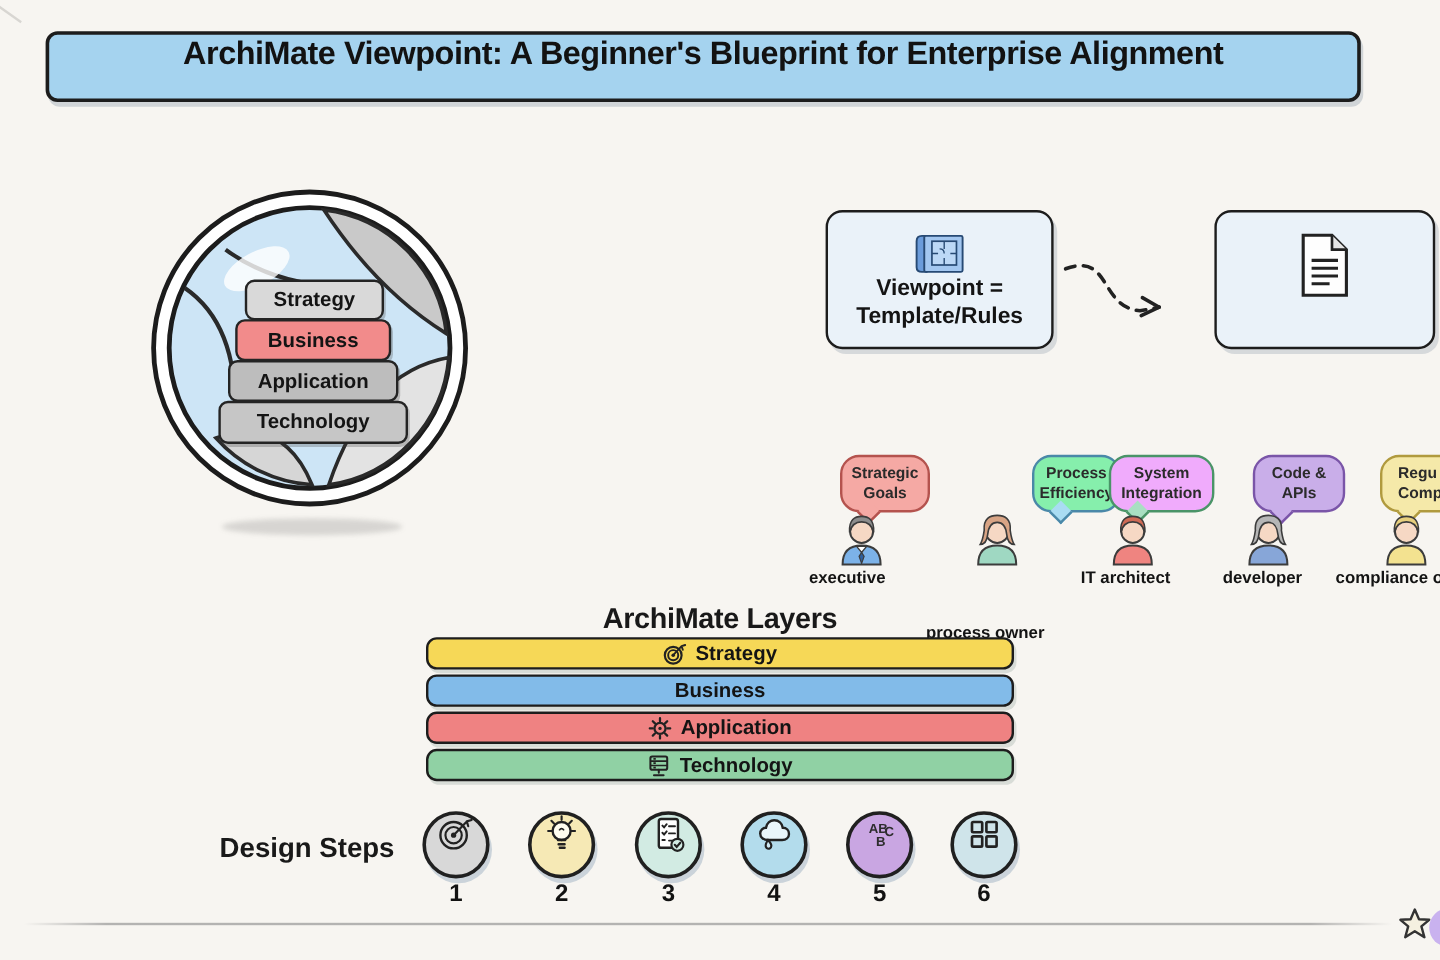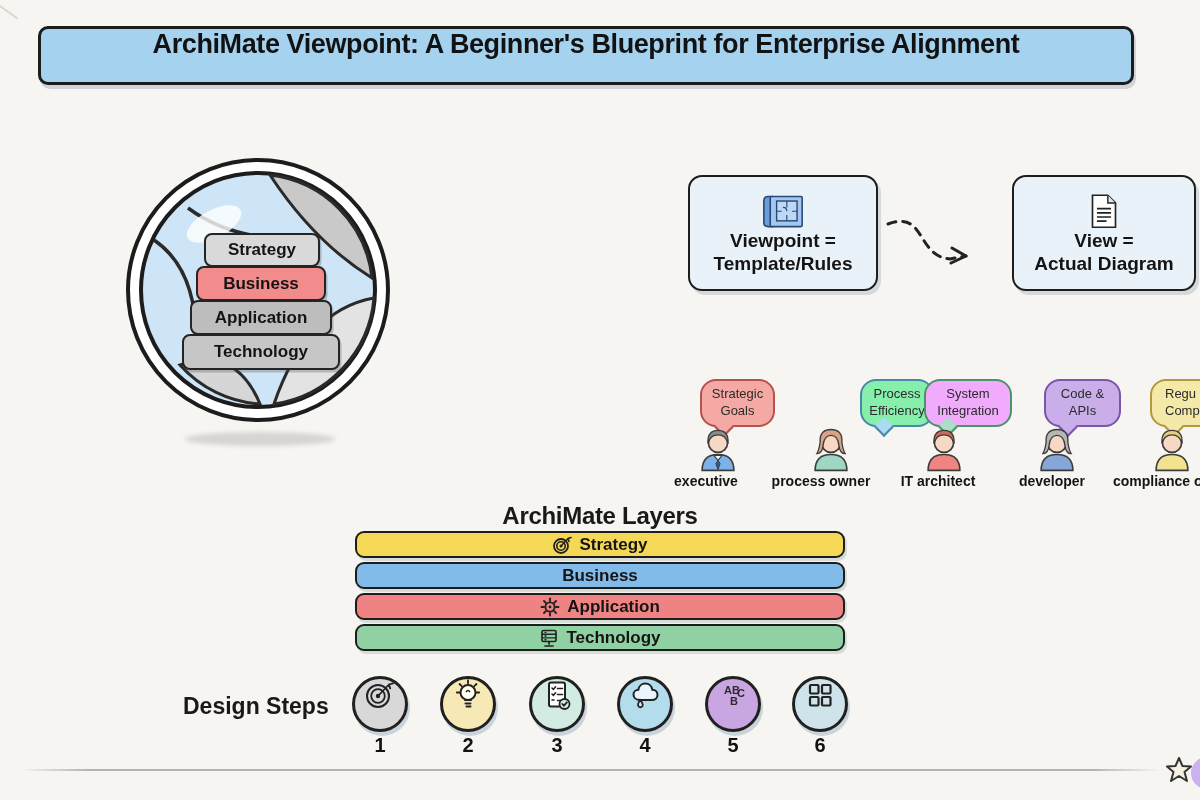--- a/index.html
+++ b/index.html
@@ -19,21 +19,21 @@
              box-shadow:1.5px 2.5px 0 rgba(70,70,70,.28);}
   .lens-shadow{position:absolute;left:185px;top:432px;width:150px;height:14px;border-radius:50%;
                background:rgba(70,70,70,.18);filter:blur(2px);}
   
   .card{position:absolute;top:175px;height:116px;background:#eaf2f9;border:2.5px solid #1d1d1d;border-radius:14px;
         box-shadow:3px 4px 0 rgba(100,120,140,.22);display:flex;flex-direction:column;align-items:center;
         padding-top:17px;box-sizing:border-box;}
   .ctext{margin-top:auto;margin-bottom:13px;text-align:center;font-weight:bold;font-size:19px;line-height:1.25;color:#141414;}
   
   .bubble{position:absolute;top:379px;height:48px;border:2.5px solid;border-radius:16px;display:flex;
-          flex-direction:column;align-items:center;justify-content:center;font-size:13px;font-weight:normal;
+          flex-direction:column;align-items:center;justify-content:center;font-size:13px;font-weight:bold;
           line-height:1.28;color:#2b2b2b;box-sizing:border-box;}
   .bubble.align-left{align-items:flex-start;padding-left:13px;}
   .tail{position:absolute;left:15px;bottom:-8.5px;width:12px;height:12px;transform:rotate(45deg);
         border-right:2.5px solid;border-bottom:2.5px solid;}
   .avatar{position:absolute;top:422px;width:50px;height:50px;}
   .role{position:absolute;top:473px;font-size:14px;font-weight:bold;color:#141414;text-align:center;}
   .role.nowrap{white-space:nowrap;text-align:left;}
   
   .bar{position:absolute;left:355px;width:490px;height:27px;border:2.5px solid #1d1d1d;border-radius:9px;
        display:flex;align-items:center;justify-content:center;gap:7px;font-weight:bold;font-size:17px;color:#141414;
@@ -104,24 +104,20 @@
     <path d="M10,26 C48,12 38,58 72,61 L88,58" fill="none" stroke="#222" stroke-width="3" stroke-dasharray="8 7" stroke-linecap="round"></path>
     <path d="M88,58 L74,50 M88,58 L73,65" fill="none" stroke="#222" stroke-width="3" stroke-linecap="round"></path>
   </svg>
 
   <div class="card" style="left:1012px;width:184px;">
     <svg width="46" height="54" viewBox="0 0 46 54">
       <path d="M5,2 H29 L41,14 V52 H5 Z" fill="#fefefe" stroke="#222" stroke-width="2.6"></path>
       <path d="M29,2 V14 H41" fill="#e6e6e6" stroke="#222" stroke-width="2.2"></path>
       <path d="M12,23 H34 M12,29.5 H34 M12,36 H34 M12,42.5 H27" stroke="#222" stroke-width="2.6"></path>
     </svg>
-    <div class="ctext">
-      <div>View =</div>
-      <div>Actual Diagram</div>
-    </div>
   </div>
 
 
   <div class="bubble" style="left: 700px; width: 75px; background-color: rgb(245, 169, 164); border-color: rgb(180, 83, 78);">
     <span class="tail" style="background-color: rgb(245, 169, 164); border-right-color: rgb(180, 83, 78); border-bottom-color: rgb(180, 83, 78);"></span>
     <span>Strategic</span>
     <span>Goals</span>
   </div>
   <svg class="avatar" style="left:693px;" viewBox="0 0 60 60">
     <path d="M11,58 C11,44 19,39 30,39 C41,39 49,44 49,58 Z" stroke="#3c3c3c" stroke-width="2" style="fill: rgb(124, 178, 232);"></path>
@@ -135,21 +131,21 @@
   <div class="bubble" style="left: 860px; width: 74px; background-color: #86efac; border-color: rgb(74, 136, 168);">
     <span class="tail" style="background-color: rgb(169, 220, 242); border-right-color: rgb(74, 136, 168); border-bottom-color: rgb(74, 136, 168);"></span>
     <span>Process</span>
     <span>Efficiency</span>
   </div>
   <svg class="avatar" style="left:806px;" viewBox="0 0 60 60">
     <path d="M11,58 C11,44 19,39 30,39 C41,39 49,44 49,58 Z" stroke="#3c3c3c" stroke-width="2" style="fill: rgb(159, 216, 194);"></path>
     <circle cx="30" cy="25" r="11.5" fill="#f6d8c4" stroke="#3c3c3c" stroke-width="2"></circle>
     <path d="M17,24 C16,12 23,9 30,9 C37,9 44,12 43,24 C44,31 45,35 47,38 C42,38 40,33 39.5,28 C38.5,19 35,16 30,16 C25,16 21.5,19 20.5,28 C20,33 18,38 13,38 C15,35 16,31 17,24 Z" stroke="#3c3c3c" stroke-width="1.6" style="fill: rgb(216, 164, 133);"></path>
   </svg>
-  <div class="role" style="left:761px;width:120px;">process owner</div>
+  <div class="role" style="left:761px;width:120px;margin-top:46px;">process owner</div>
 
   <div class="bubble" style="left: 924px; width: 88px; background-color: #f0abfc; border-color: rgb(74, 148, 104);">
     <span class="tail" style="background-color: rgb(169, 223, 194); border-right-color: rgb(74, 148, 104); border-bottom-color: rgb(74, 148, 104);"></span>
     <span>System</span>
     <span>Integration</span>
   </div>
   <svg class="avatar" style="left:919px;" viewBox="0 0 60 60">
     <path d="M11,58 C11,44 19,39 30,39 C41,39 49,44 49,58 Z" stroke="#3c3c3c" stroke-width="2" style="fill: rgb(239, 132, 128);"></path>
     <circle cx="30" cy="25" r="11.5" fill="#f6d8c4" stroke="#3c3c3c" stroke-width="2"></circle>
     <path d="M18,26 C17,13 23.5,10 30,10 C36.5,10 43,13 42,26 C40,18 35.5,15.5 30,15.5 C24.5,15.5 20,18 18,26 Z" stroke="#3c3c3c" stroke-width="1.6" style="fill: rgb(207, 106, 85);"></path>

